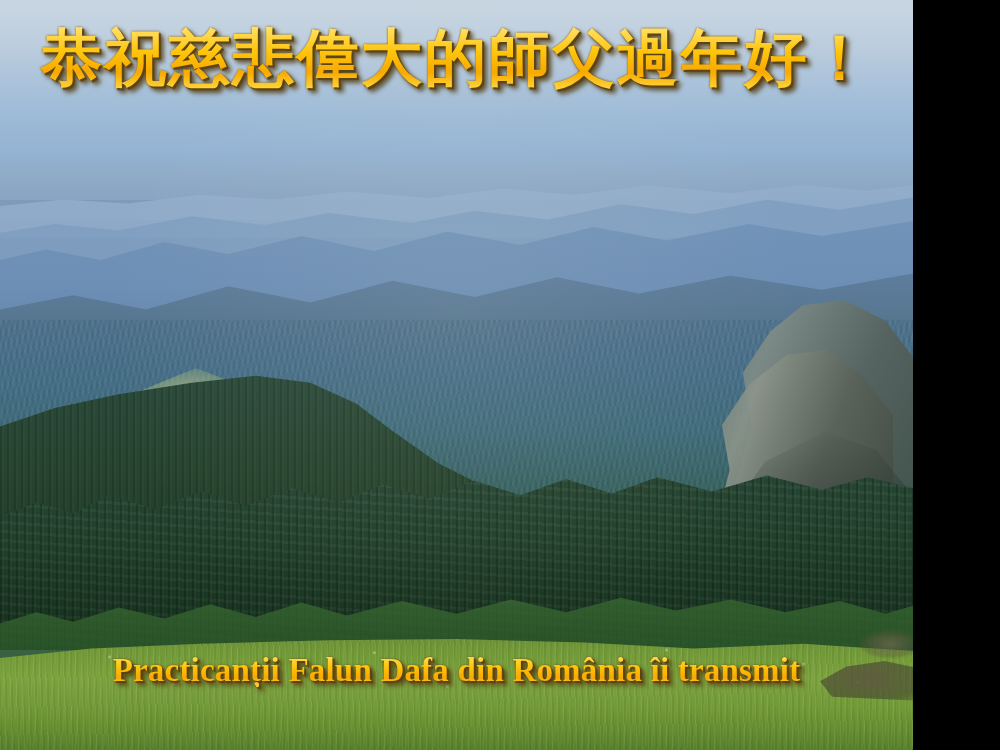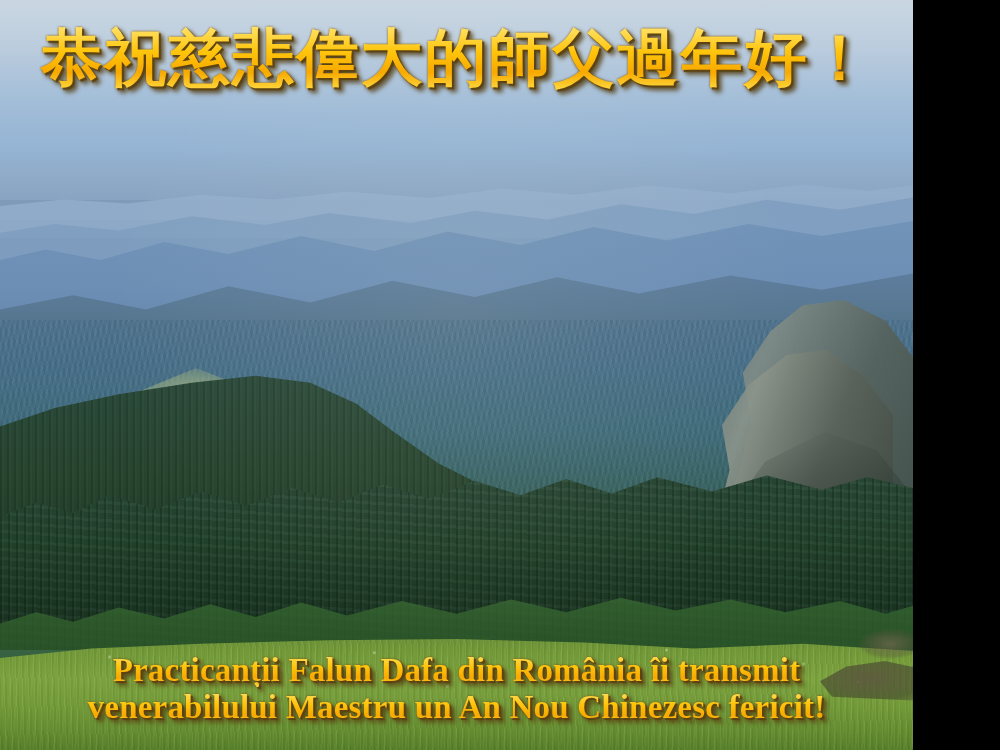--- a/index.html
+++ b/index.html
@@ -368,16 +368,15 @@
   <div class="outcrop-2"></div>
   <div class="outcrop"></div>
 
   <div class="layer photo-grade"></div>
 
   <div id="headline" class="gold-text">恭祝慈悲偉大的師父過年好！</div>
 
 
   <div id="romanian-block">
     <span id="romanian-line-1" class="gold-text">Practicanții Falun Dafa din România îi transmit</span>
-    <span id="romanian-line-2" class="gold-text">venerabilului Maestru un An Nou Chinezesc fericit!</span>
   </div>
 
 </div>
 
 </body></html>

